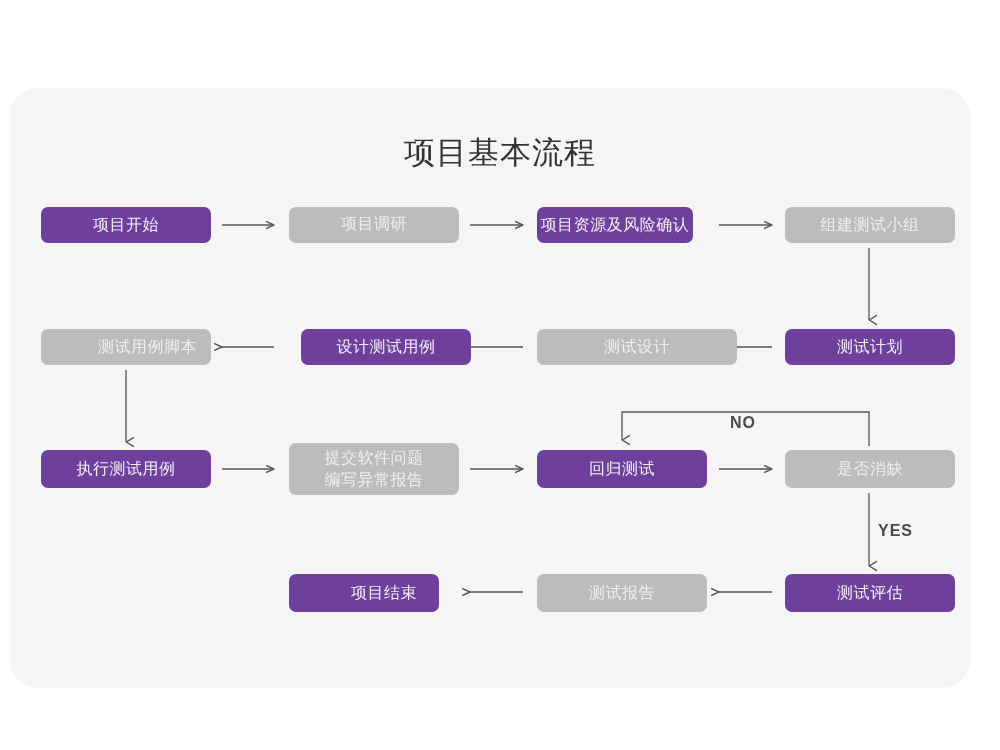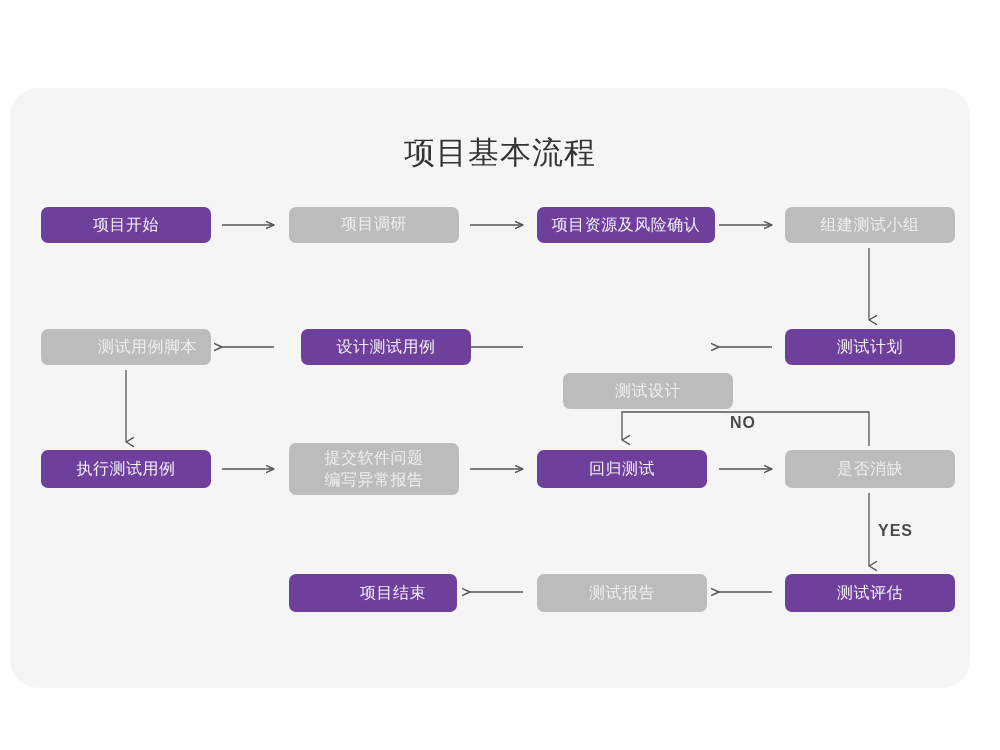--- a/index.html
+++ b/index.html
@@ -138,31 +138,31 @@
       <line x1="772" y1="592" x2="719" y2="592" marker-end="url(#ah-l)"></line>
       <line x1="523" y1="592" x2="470" y2="592" marker-end="url(#ah-l)"></line>
     </g>
   </svg>
 
   <div class="edge-label" style="left:730px; top:414px;">NO</div>
   <div class="edge-label" style="left:878px; top:522px;">YES</div>
 
   <div class="node purple" style="left:41px;  top:207px; width:170px; height:36px;">项目开始</div>
   <div class="node gray" style="left:289px; top:207px; width:170px; height:36px;font-family:Liberation Mono, monospace;">项目调研</div>
-  <div class="node purple" style="left:537px; top:207px; width:178px; height:36px;">项目资源及风险确认</div>
+  <div class="node purple" style="left:537px; top:207px; width:156px; height:36px;">项目资源及风险确认</div>
   <div class="node gray" style="left:785px; top:207px; width:170px; height:36px;">组建测试小组</div>
 
   <div class="node gray" style="left:41px;  top:329px; width:170px; height:36px;padding-left:43px;">测试用例脚本</div>
   <div class="node purple" style="left:289px; top:329px; width:170px; height:36px;margin-left:12px;">设计测试用例</div>
-  <div class="node gray" style="left:563px; top:329px; width:170px; height:36px;margin-top:44px;">测试设计</div>
+  <div class="node gray" style="left:537px; top:329px; width:200px; height:36px;">测试设计</div>
   <div class="node purple" style="left:785px; top:329px; width:170px; height:36px;">测试计划</div>
 
   <div class="node purple" style="left:41px;  top:450px; width:170px; height:38px;">执行测试用例</div>
   <div class="node gray" style="left:289px; top:443px; width:170px; height:52px;">提交软件问题
 编写异常报告</div>
   <div class="node purple" style="left:537px; top:450px; width:170px; height:38px;">回归测试</div>
   <div class="node gray" style="left:785px; top:450px; width:170px; height:38px;">是否消缺</div>
 
-  <div class="node purple" style="left:289px; top:574px; width:168px; height:38px;padding-left:40px;">项目结束</div>
+  <div class="node purple" style="left:289px; top:574px; width:150px; height:38px;padding-left:40px;">项目结束</div>
   <div class="node gray" style="left:537px; top:574px; width:170px; height:38px;">测试报告</div>
   <div class="node purple" style="left:785px; top:574px; width:170px; height:38px;">测试评估</div>
 
 </div>
 
 </body></html>

